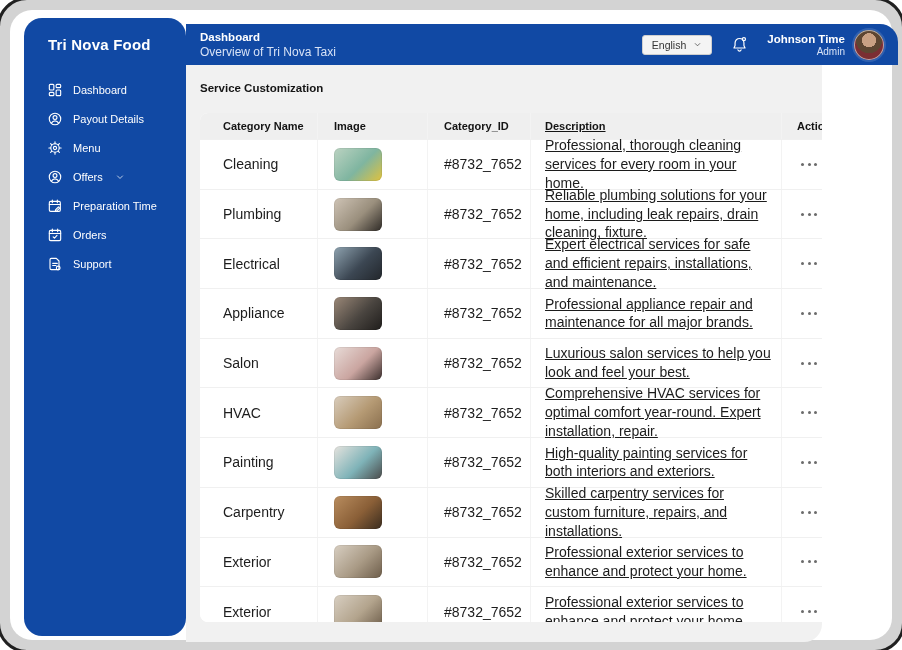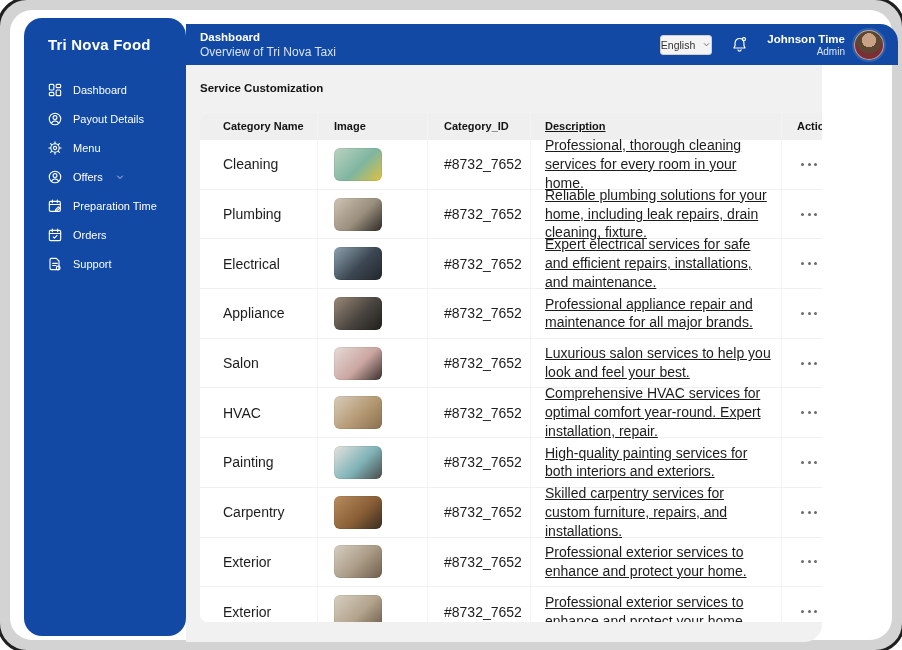--- a/index.html
+++ b/index.html
@@ -25,21 +25,21 @@
 
   
   .header { position:absolute; left:176px; top:14px; width:712px; height:41px;
             background:var(--brand-blue,#1149A4); border-top-right-radius:18px;
             display:flex; align-items:center; color:#fff; }
   .header-titles { margin-left:14px; }
   .header-title { font-size:11.5px; font-weight:700; }
   .header-subtitle { font-size:12px; color:#d7e2f6; margin-top:2px; }
   .header-right { margin-left:auto; display:flex; align-items:center; gap:18px; margin-right:14px; }
   .lang-btn { display:flex; align-items:center; gap:7px; background:#f4f4f4;
-              border:1px solid #cfcfcf; border-radius:3px; height:20px; padding:0 0;
+              border:1px solid #cfcfcf; border-radius:3px; height:20px; padding:0 9px;
               font-size:10.5px; color:#333; cursor:pointer; font-family:inherit; }
   .lang-btn svg { width:9px; height:9px; stroke:#444; fill:none; stroke-width:2;
                   stroke-linecap:round; stroke-linejoin:round; }
   .bell { width:19px; height:19px; cursor:pointer; }
   .bell svg { width:19px; height:19px; stroke:#fff; fill:none; stroke-width:1.5;
               stroke-linecap:round; stroke-linejoin:round; }
   .user-box { display:flex; align-items:center; gap:9px; cursor:pointer; }
   .user-text { text-align:right; }
   .user-name { font-size:11.5px; font-weight:700; }
   .user-role { font-size:10px; color:#d7e2f6; margin-top:1px; }

